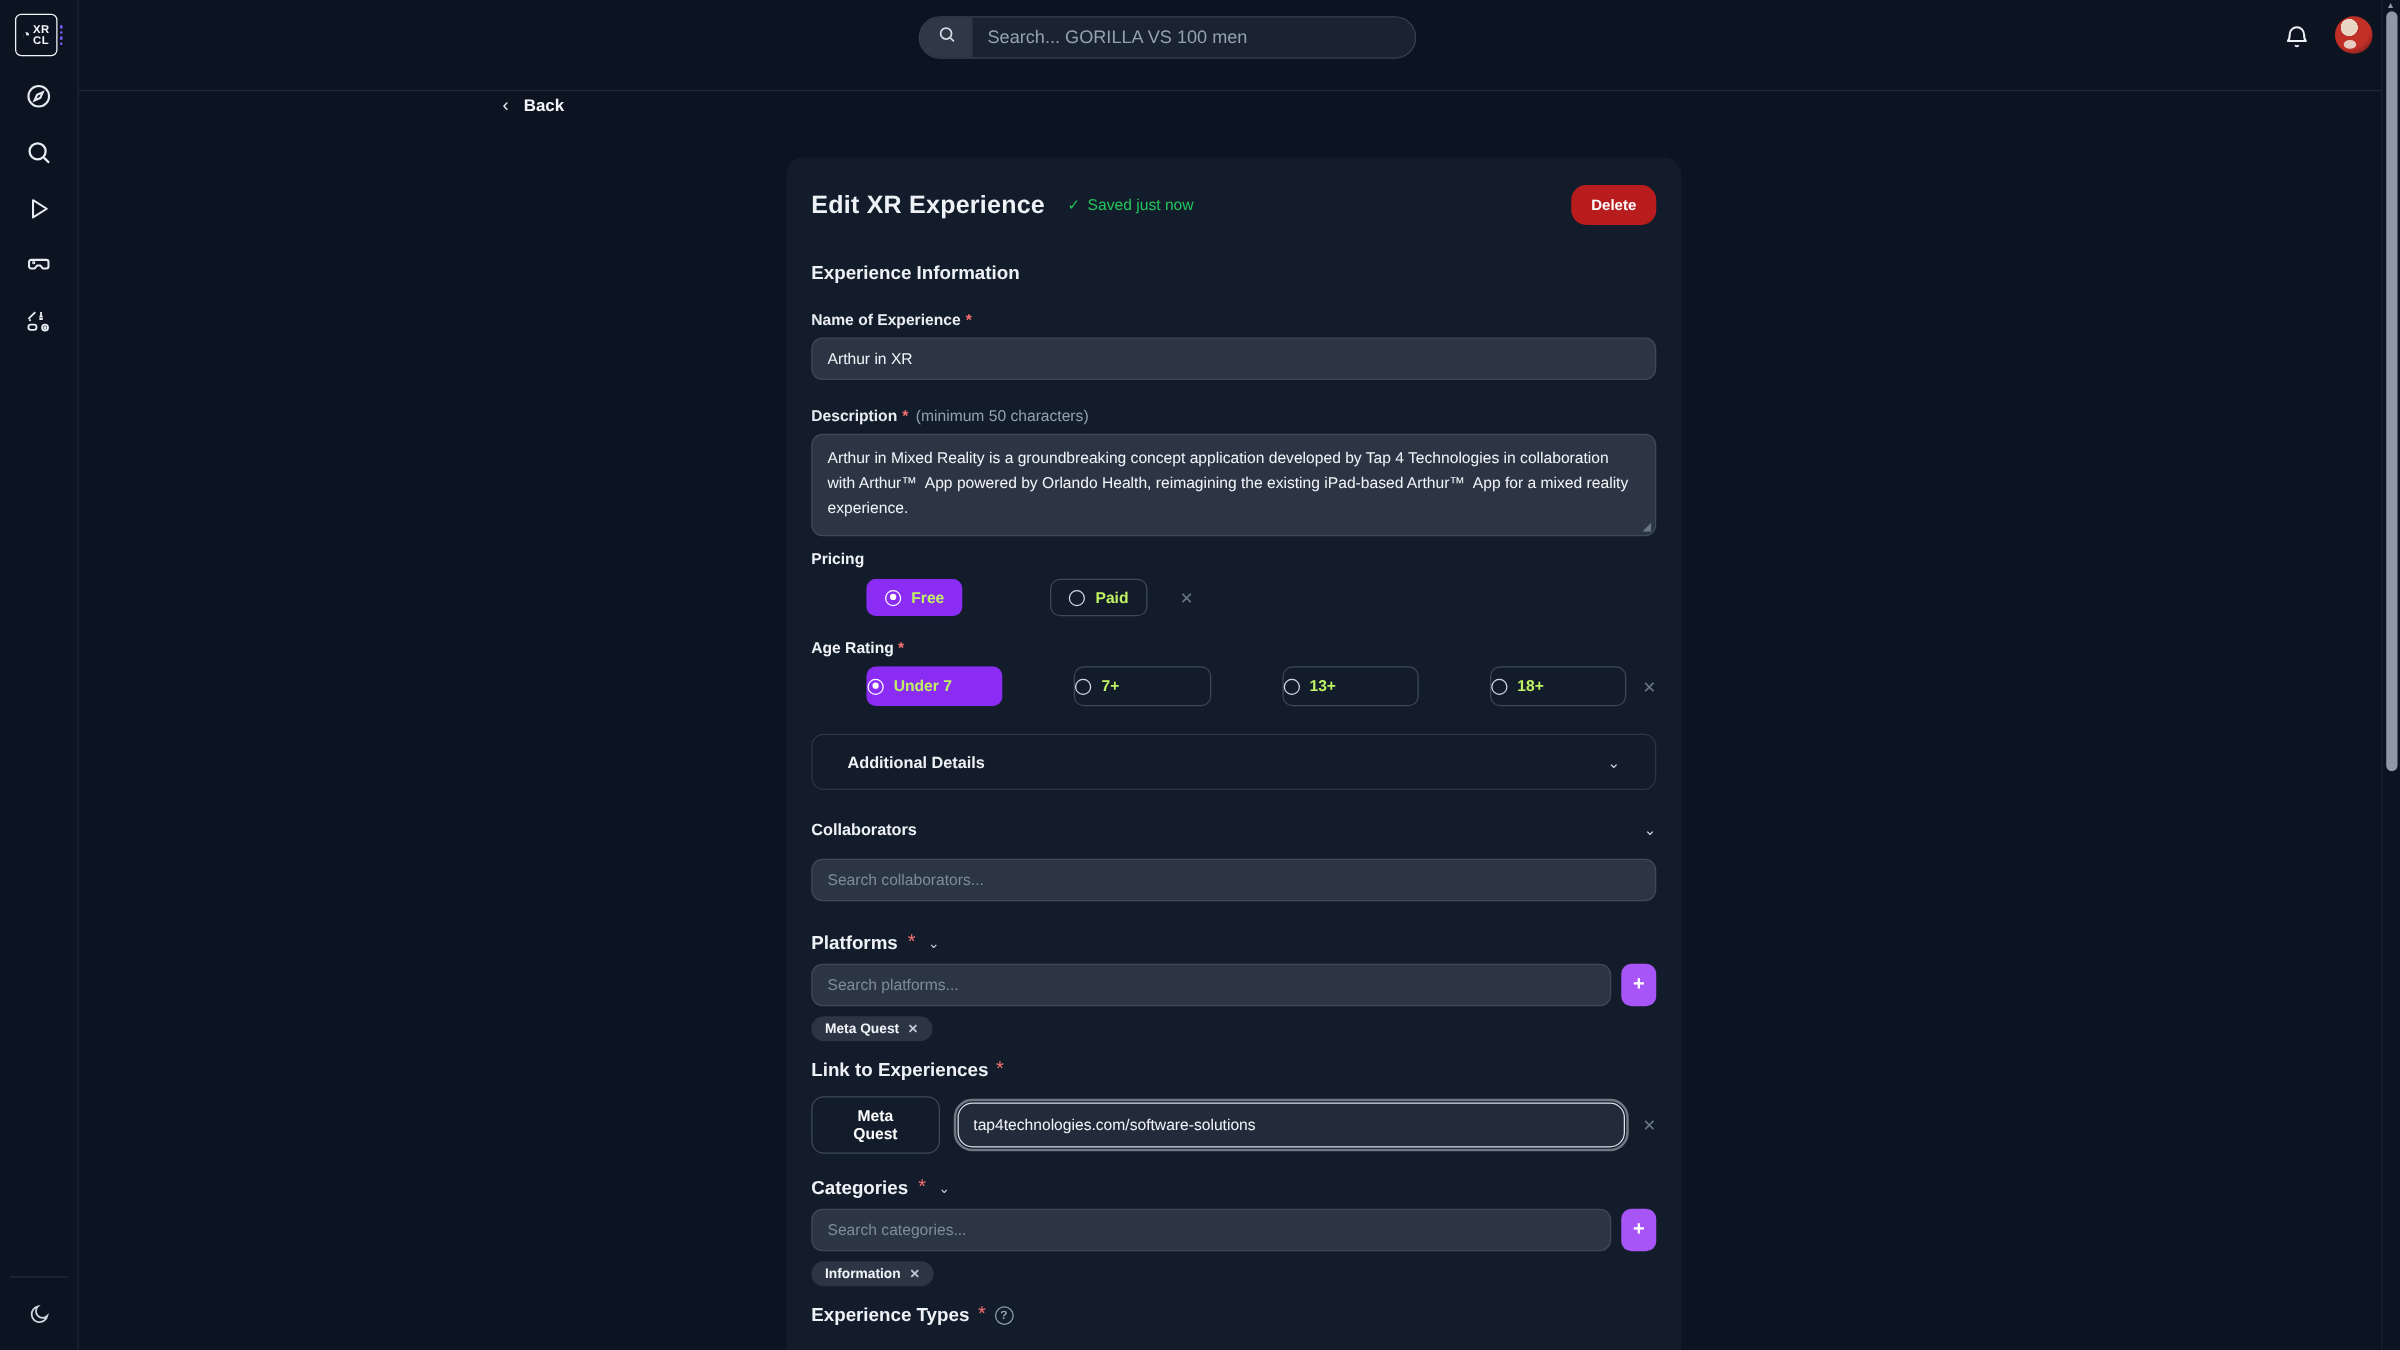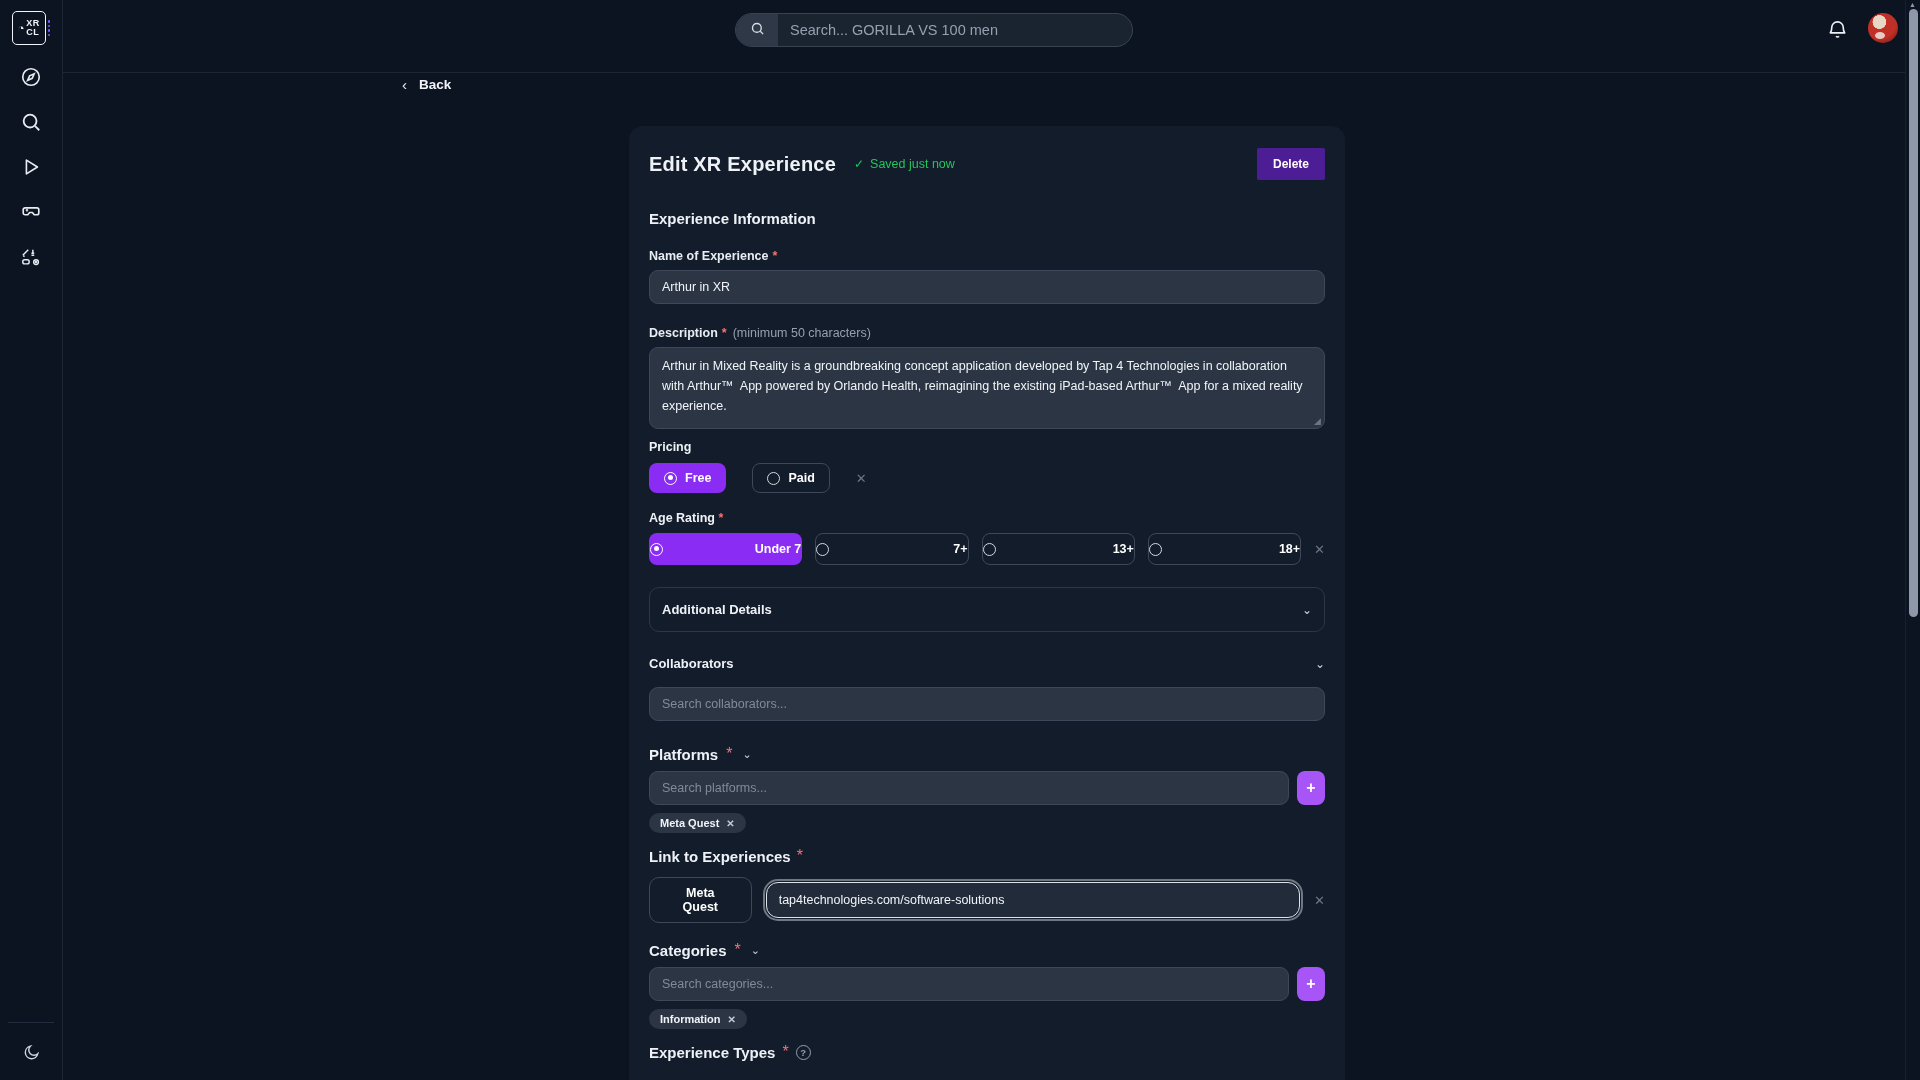--- a/index.html
+++ b/index.html
@@ -77,22 +77,22 @@
   
   .card {
     position:absolute; left:629px; top:126px; width:716px; height:990px;
     background:#131c2a; border-radius:14px 14px 0 0; padding:22px 20px 0 20px;
   }
   .card-header { display:flex; align-items:center; }
   .card-title { font-size:20px; font-weight:800; letter-spacing:.2px; }
   .saved { display:flex; align-items:center; gap:6px; margin-left:18px; color:#22c55e; font-size:12.5px; }
   .saved .check { font-size:12px; }
   .delete-btn {
-    margin-left:auto; background:#4c1d95; color:#fff; font-size:12px; font-weight:700;
-    padding:9px 16px; border-radius:2px; border:none; cursor:pointer; font-family:inherit;
+    margin-left:auto; background:#b91c1c; color:#fff; font-size:12px; font-weight:700;
+    padding:9px 16px; border-radius:12px; border:none; cursor:pointer; font-family:inherit;
   }
   .h2 { font-size:15px; font-weight:800; }
   .sec-exp { margin-top:30px; }
   .field-label { margin-top:22px; font-size:12.5px; font-weight:700; color:#e9edf3; display:flex; align-items:center; gap:4px; }
   .req { color:#f87171; }
   .hint { color:#93a0af; font-weight:400; margin-left:2px; }
   .text-input {
     margin-top:7px; width:100%; height:34px; background:#2b3544; border:1px solid #3e485a; border-radius:9px;
     color:#f1f4f8; font-size:12.5px; padding:0 12px; font-family:inherit; outline:none;
   }
@@ -100,34 +100,34 @@
   .textarea-wrap { position:relative; margin-top:7px; }
   .textarea-wrap textarea {
     width:100%; height:82px; background:#2b3544; border:1px solid #3e485a; border-radius:9px;
     color:#f1f4f8; font-size:12.5px; line-height:1.6; padding:8px 12px; font-family:inherit; outline:none; resize:none; display:block;
   }
   .resize-handle { position:absolute; right:4px; bottom:3px; font-size:9px; color:#6b7685; pointer-events:none; }
   .sec-details { margin-top:18px; }
   .sub-label { margin-top:11px; font-size:12.5px; font-weight:700; }
   .pricing-row { margin-top:9px; display:flex; align-items:center; gap:26px; }
   .choice-btn {
-    display:flex; align-items:center; justify-content:space-between; gap:8px; font-size:12.5px; font-weight:700; color:#ffffff;
-    border-radius:8px; padding:7px 14px; cursor:pointer; border:1px solid transparent;
+    display:flex; align-items:center; justify-content:flex-start; gap:8px; font-size:12.5px; font-weight:700; color:#bef264;
+    border-radius:8px; padding:7px 14px; cursor:pointer; border:1px solid transparent;margin-left:44px;
   }
   .choice-btn.sel { background:#8b2cf5; }
   .choice-btn.unsel { border-color:#3e485a; background:transparent; }
   .radio { width:13px; height:13px; border:1.6px solid #fff; border-radius:50%; position:relative; flex:0 0 auto; }
   .choice-btn.unsel .radio { border-color:#d4dae3; }
   .radio.dot::after { content:""; position:absolute; left:2.5px; top:2.5px; width:5px; height:5px; border-radius:50%; background:#fff; }
   .clear-x { color:#6b7685; font-size:13px; cursor:pointer; }
   .age-row { margin-top:8px; display:flex; align-items:center; gap:13px; }
   .age-row .opts { display:flex; gap:13px; width:700px; }
   .age-row .choice-btn { flex:1; height:32px; padding:0; }
   .collapse-box {
-    margin-top:22px; border:1px solid #2c3647; border-radius:10px; padding:14px 12px;
+    margin-top:22px; border:1px solid #2c3647; border-radius:10px; padding:14px 28px;
     display:flex; align-items:center; justify-content:space-between; cursor:pointer;
   }
   .collapse-box .ttl { font-size:13px; font-weight:700; }
   .chev-down { color:#cfd6df; font-size:12px; }
   .collab-row { margin-top:24px; display:flex; align-items:center; justify-content:space-between; cursor:pointer; }
   .collab-row .ttl { font-size:13px; font-weight:700; }
   .sec-head { margin-top:24px; display:flex; align-items:center; gap:8px; }
   .sec-head .ttl { font-size:15px; font-weight:800; }
   .sec-head .chev-down { font-size:11px; margin-left:2px; }
   .input-add-row { margin-top:8px; display:flex; align-items:stretch; gap:8px; }

